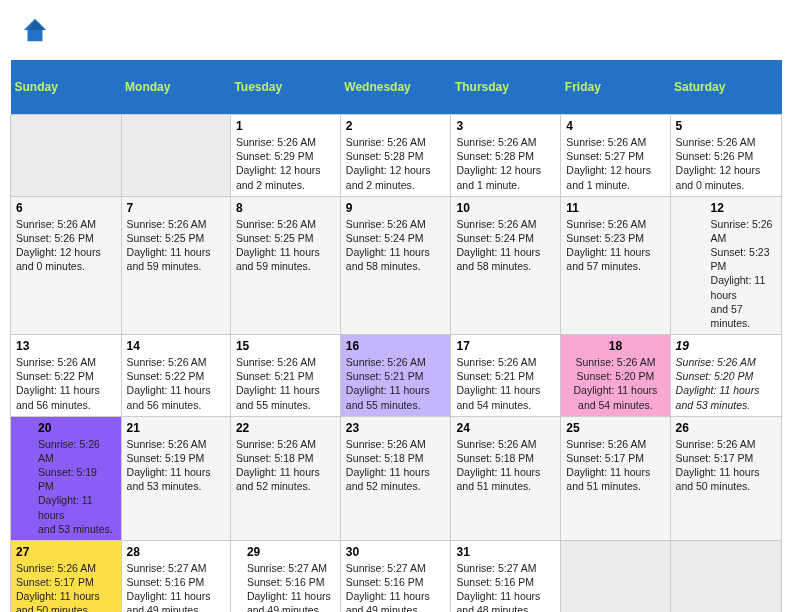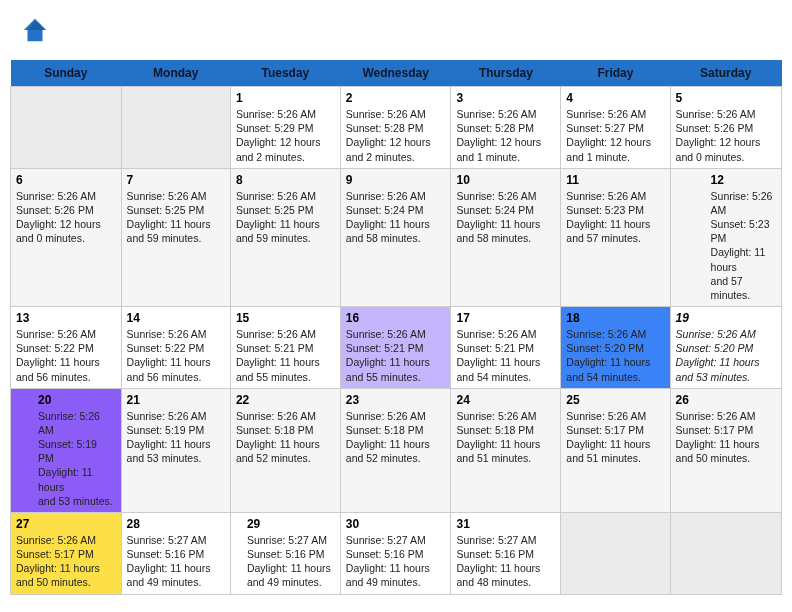--- a/index.html
+++ b/index.html
@@ -54,23 +54,23 @@
       font-size: 16px;
       color: #555;
     }
     .calendar {
       width: 100%;
       border-collapse: collapse;
       font-size: 11px;
     }
     .calendar th {
       background-color: #2471c8;
-      color: #0f172a;
-      padding: 6px 4px;
-      text-align: center;
+      color: #bef264;
+      padding: 20px 4px;
+      text-align: left;
       font-size: 12px;
       font-weight: bold;
     }
     .calendar td {
       border: 1px solid #ccc;
       vertical-align: top;
       padding: 4px 5px;
       width: 113px;
       height: 80px;
       background: #fff;
@@ -201,21 +201,21 @@
           <div class="cell-content">Sunrise: 5:26 AM<br>Sunset: 5:21 PM<br>Daylight: 11 hours<br>and 55 minutes.</div>
         </td>
         <td style="background: #c4b5fd;">
           <span class="day-num">16</span>
           <div class="cell-content">Sunrise: 5:26 AM<br>Sunset: 5:21 PM<br>Daylight: 11 hours<br>and 55 minutes.</div>
         </td>
         <td style="background: rgb(255, 255, 255);">
           <span class="day-num">17</span>
           <div class="cell-content">Sunrise: 5:26 AM<br>Sunset: 5:21 PM<br>Daylight: 11 hours<br>and 54 minutes.</div>
         </td>
-        <td style="background: #3b82f6;">
+        <td style="background: #f9a8d4; text-align: center;">
           <span class="day-num">18</span>
           <div class="cell-content">Sunrise: 5:26 AM<br>Sunset: 5:20 PM<br>Daylight: 11 hours<br>and 54 minutes.</div>
         </td>
         <td style="background: rgb(255, 255, 255); font-style: italic;">
           <span class="day-num">19</span>
           <div class="cell-content">Sunrise: 5:26 AM<br>Sunset: 5:20 PM<br>Daylight: 11 hours<br>and 53 minutes.</div>
         </td>
       </tr>
       <tr>
         <td style="background: #8b5cf6; padding-left: 27px;">

